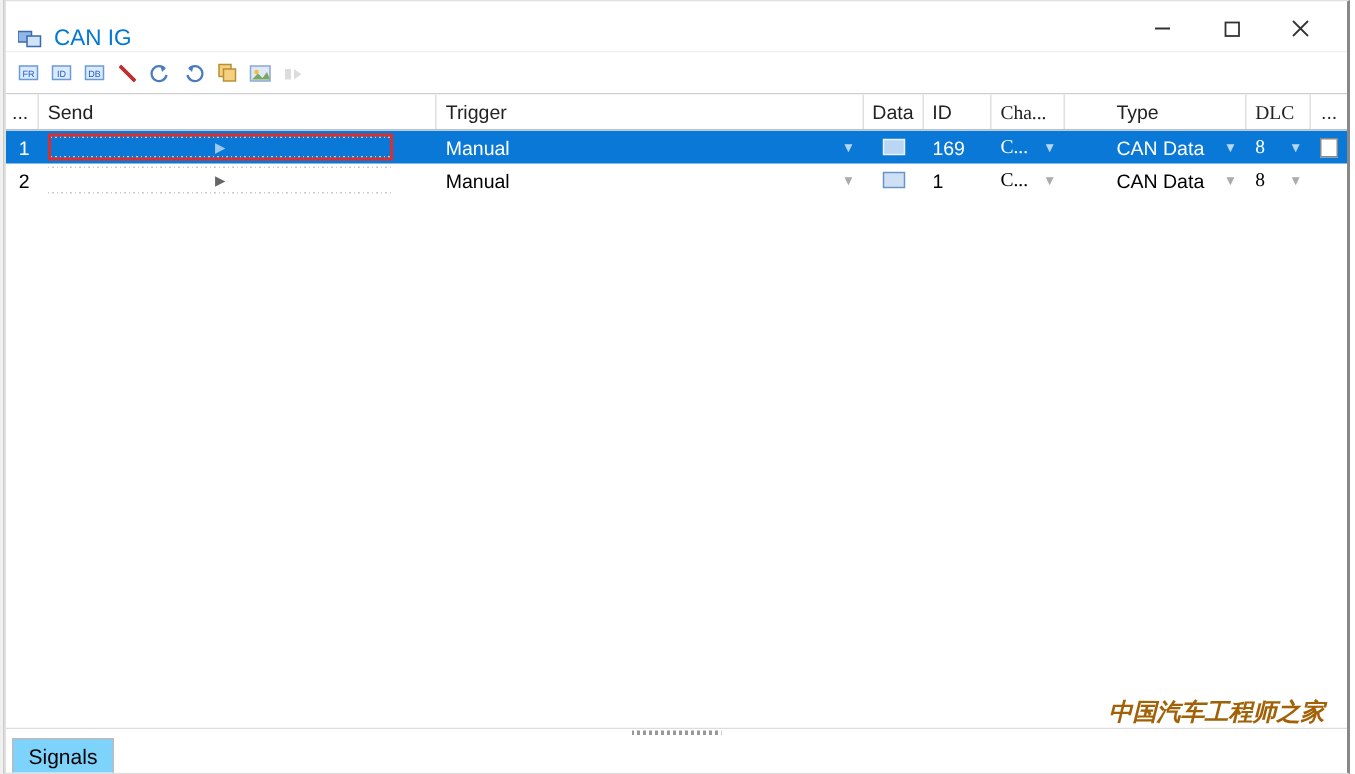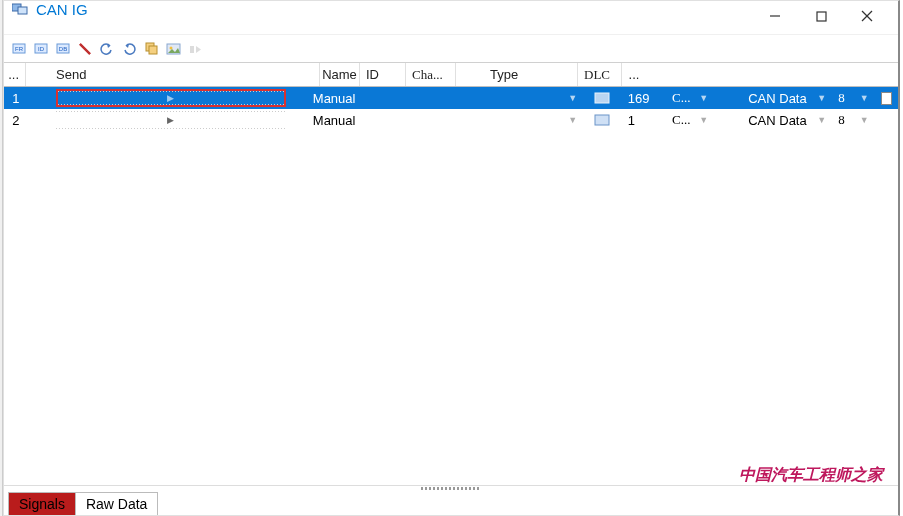--- a/index.html
+++ b/index.html
@@ -1,19 +1,19 @@
 <!DOCTYPE html>
 <html><head>
 <meta charset="utf-8">
 <style>
 * { box-sizing: border-box; margin: 0; padding: 0; }
 body { font-family: "Segoe UI", Tahoma, sans-serif; font-size: 13px; background: #fff; width: 903px; height: 516px; position: relative; overflow: hidden; }
 .window { border: 1px solid #e0e0e0; width: 897px; height: 516px; margin-left: 3px; display: flex; flex-direction: column; border-right: 2px solid #888; }
 .left-edge { position: absolute; left: 0; top: 0; width: 3px; height: 516px; background: #f0f0f0; border-right: 1px solid #ccc; }
-.titlebar { height: 34px; display: flex; align-items: flex-start; padding: 0 8px; background: #fff; border-bottom: 1px solid #f0f0f0; }
+.titlebar { height: 34px; display: flex; align-items: flex-end; padding: 0 8px; background: #fff; border-bottom: 1px solid #f0f0f0; }
 .titlebar .app-icon { width: 18px; height: 16px; margin-right: 6px; display: inline-flex; align-items: center; justify-content: center; }
 .titlebar .title { color: #0078d4; font-size: 15px; }
 .win-controls { margin-left: auto; display: flex; gap: 0; }
 .win-btn { width: 46px; height: 30px; display: flex; align-items: center; justify-content: center; font-size: 14px; color: #333; cursor: default; }
 .toolbar { height: 28px; background: #fff; border-bottom: 1px solid #d0d0d0; display: flex; align-items: center; padding: 0 6px; gap: 4px; }
 .tb-btn { width: 18px; height: 18px; display: flex; align-items: center; justify-content: center; font-size: 12px; cursor: default; }
 .header { height: 24px; background: #fff; border-bottom: 1px solid #bfbfbf; display: flex; }
 .hcol { border-right: 1px solid #e0e0e0; padding: 3px 6px; font-size: 13px; color: #222; display: flex; align-items: center; overflow: hidden; white-space: nowrap; }
 .hcol.last { border-right: none; }
 .grid { flex: 1; background: #fff; overflow: hidden; position: relative; }
@@ -22,26 +22,26 @@
 .cell { padding: 0 6px; font-size: 13px; display: flex; align-items: center; overflow: hidden; white-space: nowrap; height: 100%; }
 .dd { font-size: 9px; color: inherit; opacity: 0.7; margin-left: auto; padding-left: 4px; }
 .row:not(.sel) .dd { color: #888; }
 .sendframe { border: 2px solid #d83030; height: 18px; width: 230px; display: flex; align-items: center; justify-content: center; background: repeating-linear-gradient(90deg, #ccc 0, #ccc 1px, transparent 1px, transparent 3px) top/100% 1px no-repeat, repeating-linear-gradient(90deg, #ccc 0, #ccc 1px, transparent 1px, transparent 3px) bottom/100% 1px no-repeat; }
 .row:not(.sel) .sendframe { border: none; }
 .play { font-size: 9px; opacity: 0.6; }
 .chk { width: 13px; height: 13px; background: #fff; border: 1px solid #888; margin: 0 auto; }
 .resizer { height: 6px; border-top: 1px solid #ddd; display: flex; align-items: center; justify-content: center; }
 .grip { width: 60px; height: 3px; background: repeating-linear-gradient(90deg, #999 0, #999 2px, transparent 2px, transparent 4px); }
 .tabs { height: 24px; display: flex; align-items: flex-end; padding-left: 4px; background: #fff; }
-.tab { padding: 3px 10px; border: 1px solid #bbb; border-bottom: none; font-size: 14px; background: #b91c1c; margin-right: -1px; }
+.tab { padding: 3px 10px; border: 1px solid #bbb; border-bottom: none; font-size: 14px; background: #7dd3fc; margin-right: -1px; }
 .tab.active { background: #fff; }
 .watermark { position: absolute; right: 20px; bottom: 30px; text-align: right; color: #555; font-size: 12px; pointer-events: none; }
-.watermark .cn { font-family: "KaiTi","STKaiti",serif; font-size: 16px; font-weight: bold; font-style: italic; color: #be185d; }
+.watermark .cn { font-family: "KaiTi","STKaiti",serif; font-size: 16px; font-weight: bold; font-style: italic; color: #a16207; }
 .c-row    { width: 22px; justify-content: flex-end; }
-.c-send   { width: 270px; margin-left: 24px; }
+.c-send   { width: 270px; }
 .c-trig   { width: 290px; }
 .c-name   { width: 40px; justify-content: center; }
 .c-id     { width: 46px; }
 .c-chan   { width: 50px; font-family: Liberation Serif, serif; }
 .c-type   { width: 94px; margin-left: 28px; }
 .c-dlc    { width: 44px; font-family: Liberation Serif, serif; }
 .c-last   { width: 24px; justify-content: center; }
 </style>
 </head>
 <body>
@@ -132,21 +132,22 @@
         <svg width="15" height="14">
           <rect x="2" y="4" width="4" height="7" fill="#bbb"></rect>
           <path d="M8 4 L13 7.5 L8 11 Z" fill="#bbb"></path>
         </svg>
       </div>
   </div>
 
   <div class="header">
     <div class="hcol c-row">...</div>
     <div class="hcol c-send">Send</div>
-    <div class="hcol c-name">Name</div>
+    <div class="hcol c-trig">Trigger</div>
+    <div class="hcol c-name">Data</div>
     <div class="hcol c-id">ID</div>
     <div class="hcol c-chan">Cha...</div>
     <div class="hcol c-type">Type</div>
     <div class="hcol c-dlc">DLC</div>
     <div class="hcol c-last last">...</div>
   </div>
 
   <div class="grid">
     <div class="row sel">
       <div class="cell c-row">1</div>
@@ -213,20 +214,19 @@
       <div class="cell c-last"></div>
     </div>
   </div>
 
   <div class="resizer">
       <div class="grip"></div>
     </div>
 
   <div class="tabs">
     <div class="tab">Signals</div>
-    <div class="tab active">Raw Data</div>
   </div>
 
 </div>
 
 <div class="watermark">
   <div class="cn">中国汽车工程师之家</div>
 </div>
 
 </body></html>

